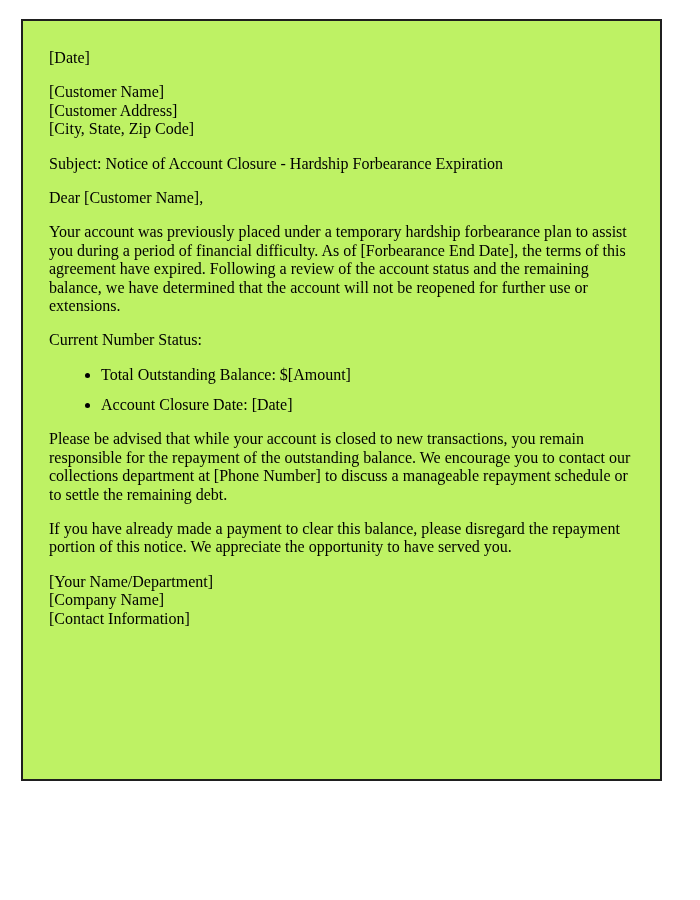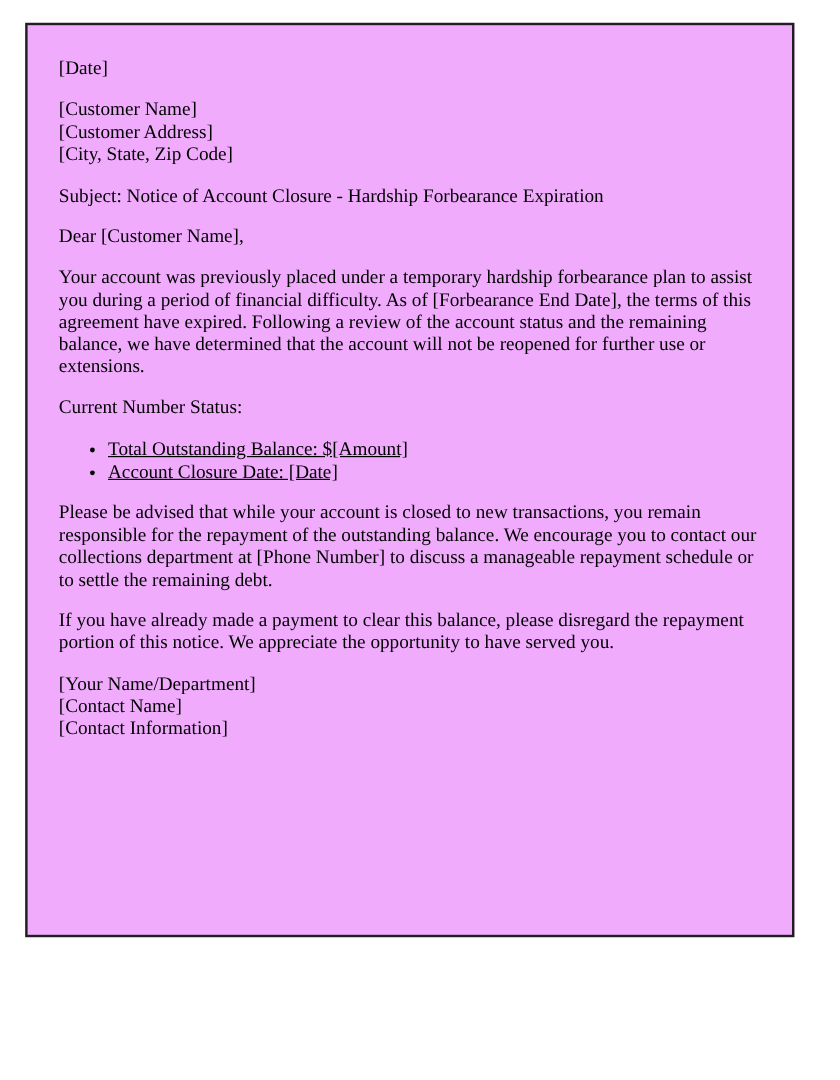--- a/index.html
+++ b/index.html
@@ -14,38 +14,37 @@
   }
   .letter-page {
     position: absolute;
     left: 21px;
     top: 19px;
     width: 641px;
     height: 762px;
     box-sizing: border-box;
     border: 2px solid #1f1f1f;
     padding: 28px 27px 20px 26px;
-    background: #f0abfc;
+    background: #bef264;
     overflow: hidden;
   }
   .letter-page p {
     margin: 0 0 16px 0;
     line-height: 1.15;
   }
   .bold {
     font-weight: normal;
   }
   ul.status-list {
     margin: 16px 0;
     padding-left: 40px;
     line-height: 1.15;
   }
   ul.status-list li {
-    margin: 1px;
-    text-decoration: underline;
+    margin: 12px;
   }
 </style>
 </head>
 <body>
 
 <div class="letter-page">
 
   <p>[Date]</p>
 
   <p><span>[Customer Name]</span><br><span>[Customer Address]</span><br><span>[City, State, Zip Code]</span></p>
@@ -62,15 +61,15 @@
   <ul class="status-list">
     <li>Total Outstanding Balance: $[Amount]</li>
     <li>Account Closure Date: [Date]</li>
   </ul>
 
   <p>Please be advised that while your account is closed to new transactions, you remain responsible for the repayment of the outstanding balance. We encourage you to contact our collections department at [Phone Number] to discuss a manageable repayment schedule or to settle the remaining debt.</p>
 
   <p>If you have already made a payment to clear this balance, please disregard the repayment portion of this notice. We appreciate the opportunity to have served you.</p>
 
 
-  <p><span>[Your Name/Department]</span><br><span>[Contact Name]</span><br><span>[Contact Information]</span></p>
+  <p><span>[Your Name/Department]</span><br><span>[Company Name]</span><br><span>[Contact Information]</span></p>
 
 </div>
 
 </body></html>

